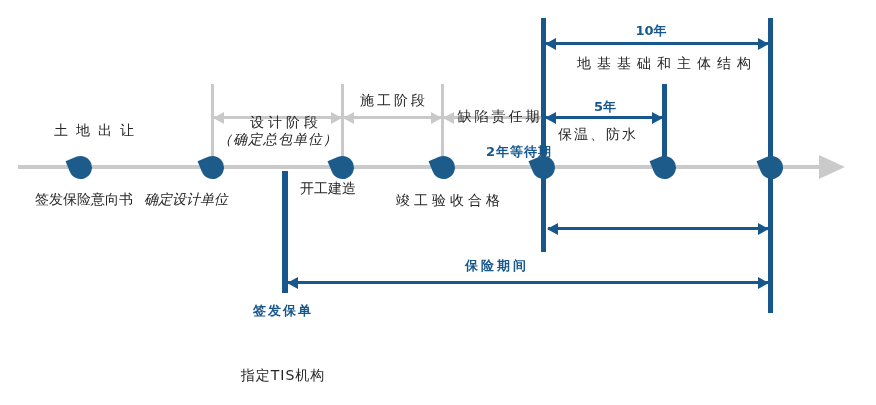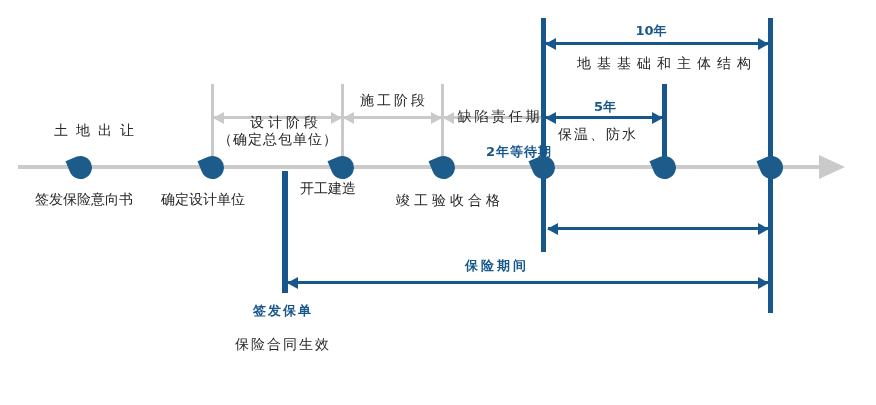--- a/index.html
+++ b/index.html
@@ -64,33 +64,33 @@
   <div class="dot" style="left:69px;top:156px;"></div>
   <div class="dot" style="left:201px;top:156px;"></div>
   <div class="dot" style="left:331px;top:156px;"></div>
   <div class="dot" style="left:432px;top:156px;"></div>
   <div class="dot" style="left:532px;top:156px;"></div>
   <div class="dot" style="left:653px;top:156px;"></div>
   <div class="dot" style="left:760px;top:156px;"></div>
 
   <div class="lbl" style="left:98px;top:122px;letter-spacing:8px;">土地出让</div>
   <div class="lbl" style="left:286px;top:92px;letter-spacing:4px;margin-top:22px;">设计阶段</div>
-  <div class="lbl" style="left:278px;top:131px;letter-spacing:1px;">（确定总包单位）</div>
+  <div class="lbl" style="left:278px;top:131px;letter-spacing:1px;font-style:italic;">（确定总包单位）</div>
   <div class="lbl" style="left:394px;top:92px;letter-spacing:3px;">施工阶段</div>
   <div class="lbl" style="left:500px;top:108px;letter-spacing:3px;font-family:Liberation Serif, serif;">缺陷责任期</div>
   <div class="blbl" style="left:499px;top:144px;letter-spacing:1px;margin-left:20px;">2年等待期</div>
 
   <div class="blbl" style="left:651px;top:23px;">10年</div>
   <div class="lbl" style="left:667px;top:55px;letter-spacing:6px;">地基基础和主体结构</div>
   <div class="blbl" style="left:605px;top:99px;">5年</div>
   <div class="lbl" style="left:598px;top:126px;letter-spacing:2px;">保温、防水</div>
 
   <div class="lbl" style="left:56px;top:191px;margin-left:28px;">签发保险意向书</div>
-  <div class="lbl" style="left:203px;top:191px;">确定设计单位</div>
+  <div class="lbl" style="left:186px;top:191px;font-style:italic;">确定设计单位</div>
   <div class="lbl" style="left:328px;top:180px;">开工建造</div>
   <div class="lbl" style="left:450px;top:192px;letter-spacing:4px;">竣工验收合格</div>
 
   <div class="blbl" style="left:497px;top:258px;letter-spacing:3px;">保险期间</div>
 
   <div class="blbl" style="left:283px;top:303px;letter-spacing:2px;">签发保单</div>
-  <div class="lbl" style="left:283px;top:336px;letter-spacing:2px;">保险合同生效</div>
+  <div class="lbl" style="left:283px;top:367px;letter-spacing:1px;">指定TIS机构</div>
 
 </div>
 
 </body></html>

